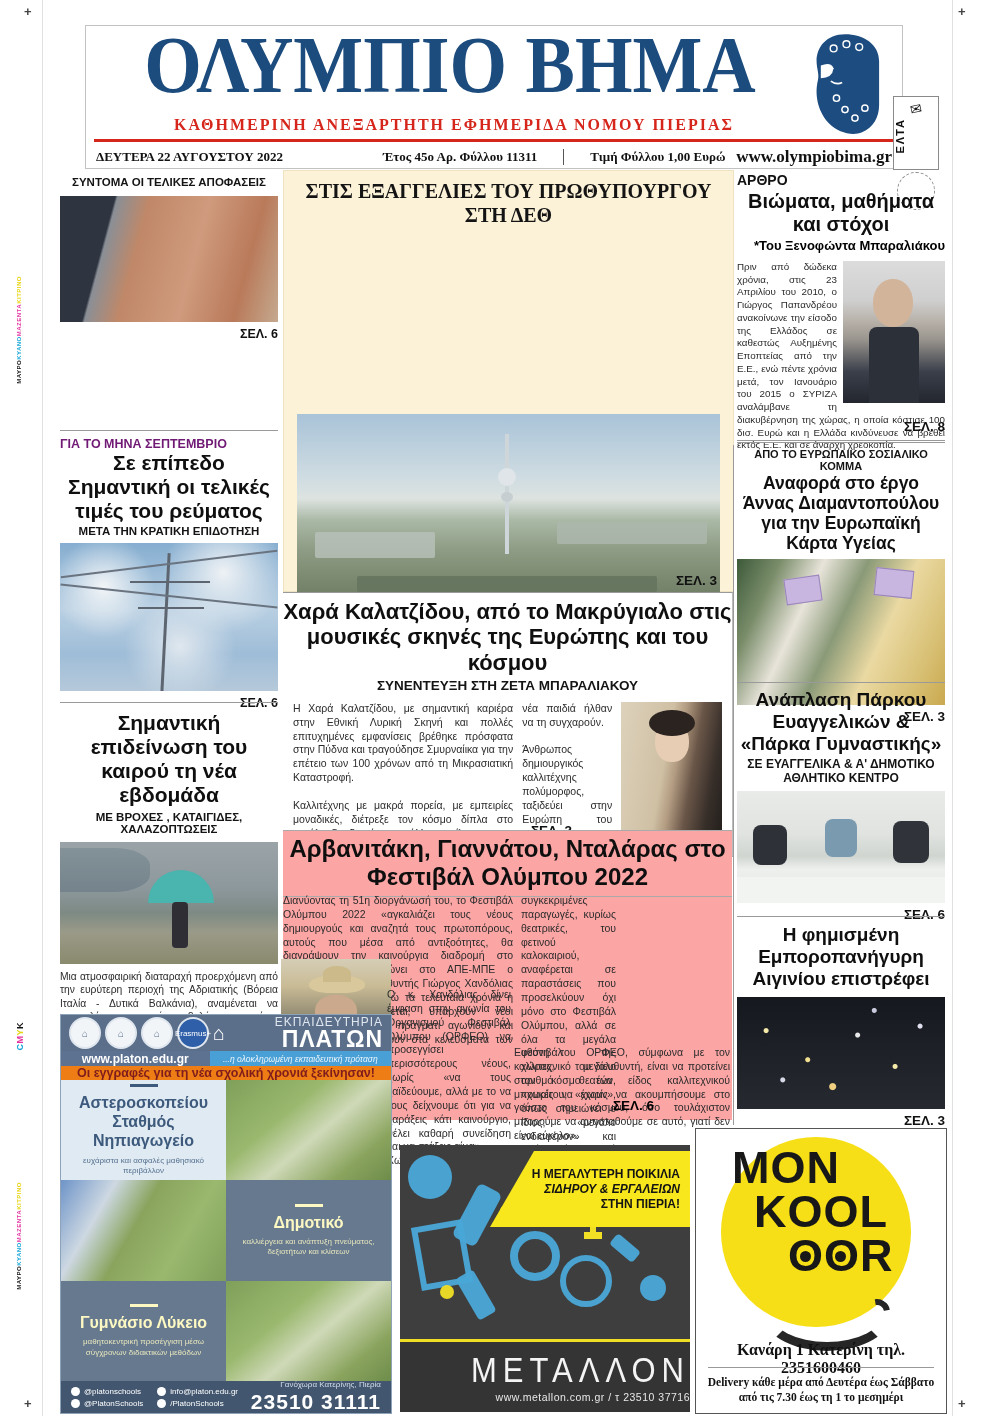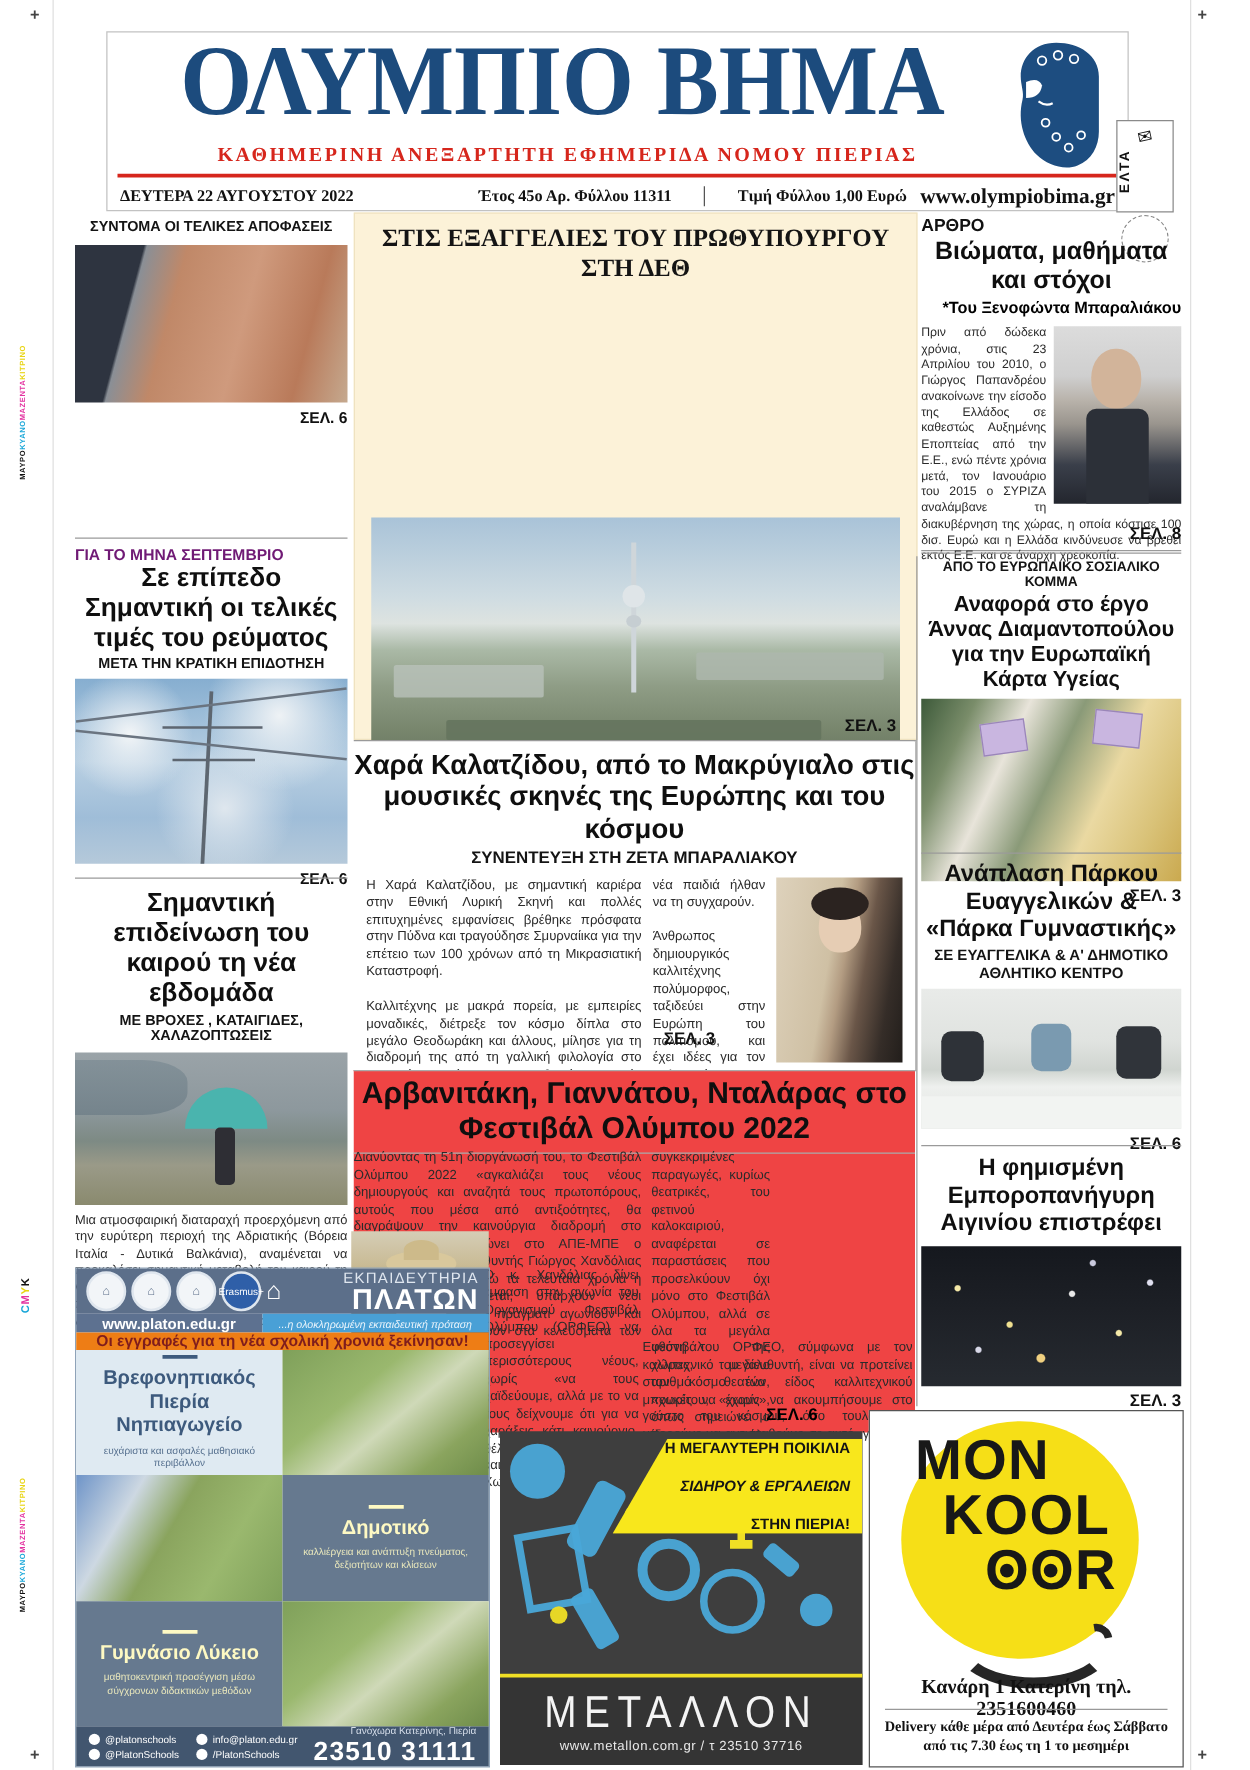--- a/index.html
+++ b/index.html
@@ -64,21 +64,21 @@
   .kala{left:283px;top:592px;width:449px;height:263px;background:#fff;border:1px solid #9a9a9a;border-left:none;border-right:1px solid #bbb;}
   .k-h{margin-top:6px;font-size:22px;}
   .k-sub{font-size:13.5px;margin-top:3px;}
   .k-body{display:flex;gap:9px;padding:9px 10px 0 10px;}
   .k-left{width:225px;}
   .k-right{width:92px;}
   .k-photo{width:103px;height:148px;}
   .k-page{position:absolute;left:248px;top:230px;}
 
   
-  .fest{left:283px;top:856px;width:449px;height:290px;background:#ef4444;}
+  .fest{left:283px;top:830px;width:449px;height:290px;background:#fca5a5;}
   .f-hbox{border:1px solid #aaa;border-left:none;border-right:none;padding:4px 0 6px 0;}
   .f-h{font-size:24px;}
   .f-col1{left:0;top:64px;width:230px;}
   .f-col2{left:238px;top:64px;width:95px;}
   .f-photo{right:2px;top:62px;width:110px;height:150px;}
   .f-col3{left:104px;top:158px;width:124px;}
   .f-col4{left:231px;top:216px;width:216px;}
   .f-page{left:330px;top:268px;position:absolute;font-size:13.5px;font-weight:bold;}
   .hat{left:28px;top:16px;width:56px;height:18px;background:#d9c89c;border-radius:50% 50% 40% 40%;}
   .hat::before{content:"";position:absolute;left:14px;top:-9px;width:28px;height:16px;background:#cdba8a;border-radius:50% 50% 0 0;}
@@ -136,25 +136,25 @@
   .p-contact{margin-left:auto;text-align:right;line-height:1.1;}
   .p-loc{font-size:8px;color:#d6deea;}
   .p-phone{font-size:21px;font-weight:bold;letter-spacing:1px;}
 
   
   .met{left:400px;top:1145px;width:290px;height:267px;background:#3e3e3e;overflow:hidden;}
   .m-shape{position:absolute;background:#4aa8d8;opacity:.95;}
   .m-shape.yel{background:#f0df25;}
   .m-badge{position:absolute;right:0;top:6px;width:190px;height:76px;background:#f8e71c;
            clip-path:polygon(22% 0,100% 0,100% 100%,0 100%);display:flex;flex-direction:column;
-           justify-content:space-between;align-items:flex-end;padding-right:10px;color:#141414;line-height:1.25;}
+           justify-content:center;align-items:flex-end;padding-right:10px;color:#141414;line-height:1.25;}
   .m-b1{font-size:12px;font-weight:bold;}
   .m-b2{font-size:12px;font-weight:bold;font-style:italic;}
   .m-strip{position:absolute;left:0;right:0;bottom:0;height:70px;background:#343434;border-top:3px solid #f0df25;
-           display:flex;flex-direction:column;align-items:center;justify-content:center;}
+           display:flex;flex-direction:column;align-items:flex-end;justify-content:center;}
   .m-logo{color:#f4f4f4;font-size:31px;letter-spacing:6px;transform:scaleY(1.15);font-weight:normal;}
   .m-url{color:#e8e8e8;font-size:10.5px;margin-top:3px;letter-spacing:.5px;}
   .hbeam{position:absolute;width:18px;height:52px;}
   .hbeam::before,.hbeam::after{content:"";position:absolute;left:0;width:18px;height:7px;background:#f0df25;}
   .hbeam::before{top:0;} .hbeam::after{bottom:0;}
   .hbeam i{position:absolute;left:6px;top:7px;width:6px;height:38px;background:#f0df25;}
 
   
   .mon{left:695px;top:1128px;width:250px;height:284px;background:#fff;border:1px solid #555;}
   .mk-circle{left:25px;top:8px;width:190px;height:190px;background:#f6df17;border-radius:50%;}
@@ -353,21 +353,21 @@
       </div>
     </div>
     <div class="p-bar">
       <div class="w">www.platon.edu.gr</div>
       <div class="t">...η ολοκληρωμένη εκπαιδευτική πρόταση</div>
     </div>
     <div class="p-orange">Οι εγγραφές για τη νέα σχολική χρονιά ξεκίνησαν!</div>
     <div class="p-grid">
       <div class="p-cell p-light">
         <div class="dash"></div>
-        <div class="p-title">Βρεφονηπιακός Πιερία Νηπιαγωγείο</div>
+        <div class="p-title">Αστεροσκοπείου Σταθμός Νηπιαγωγείο</div>
         <div class="p-small">ευχάριστα και ασφαλές μαθησιακό περιβάλλον</div>
       </div>
       <div class="p-cell p-photo"></div>
       <div class="p-cell p-photo v2"></div>
       <div class="p-cell p-slate">
         <div class="dash"></div>
         <div class="p-title">Δημοτικό</div>
         <div class="p-small">καλλιέργεια και ανάπτυξη πνεύματος, δεξιοτήτων και κλίσεων</div>
       </div>
       <div class="p-cell p-slate">

